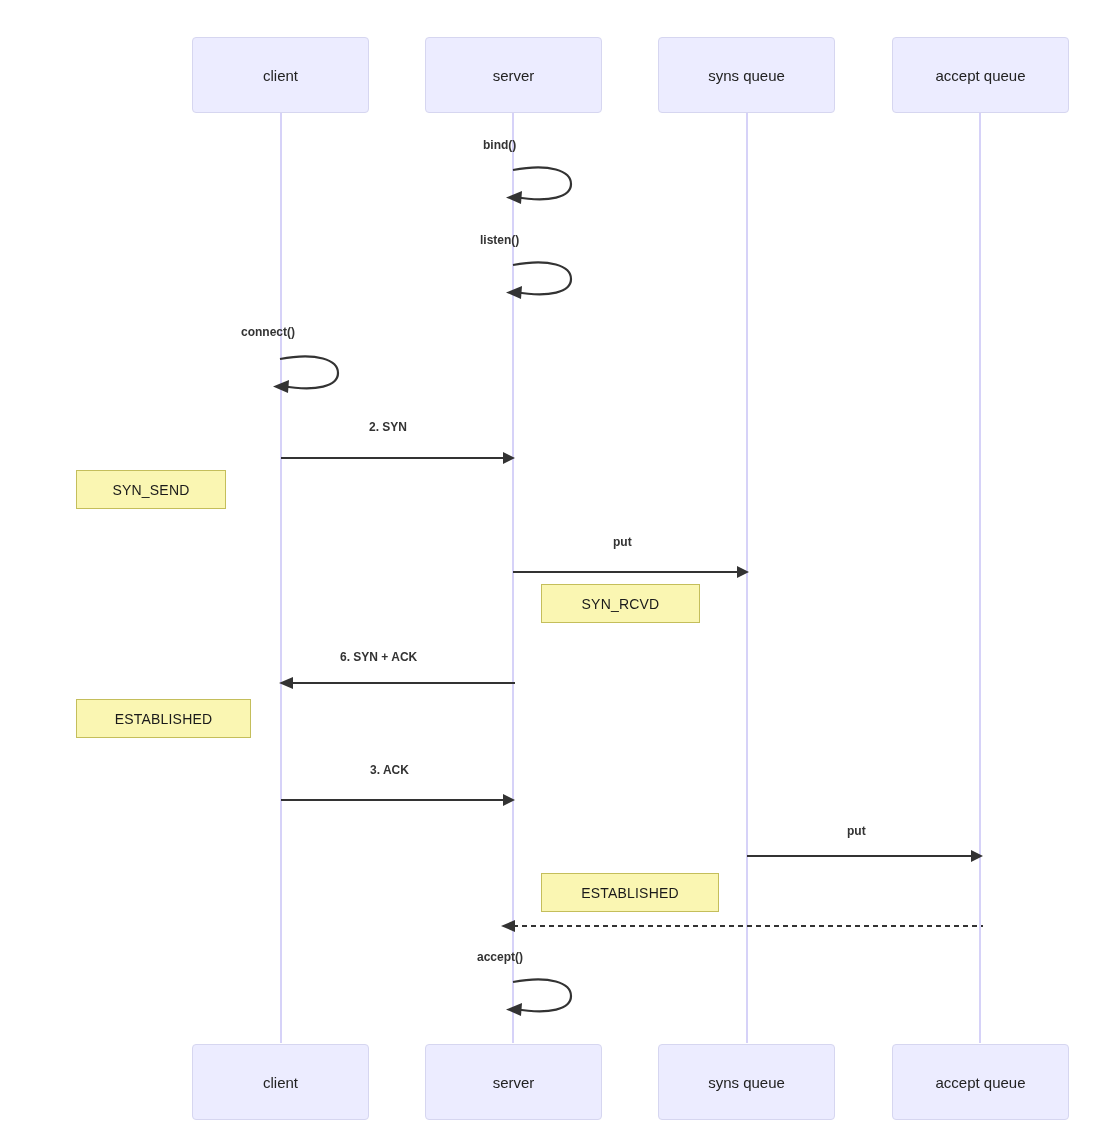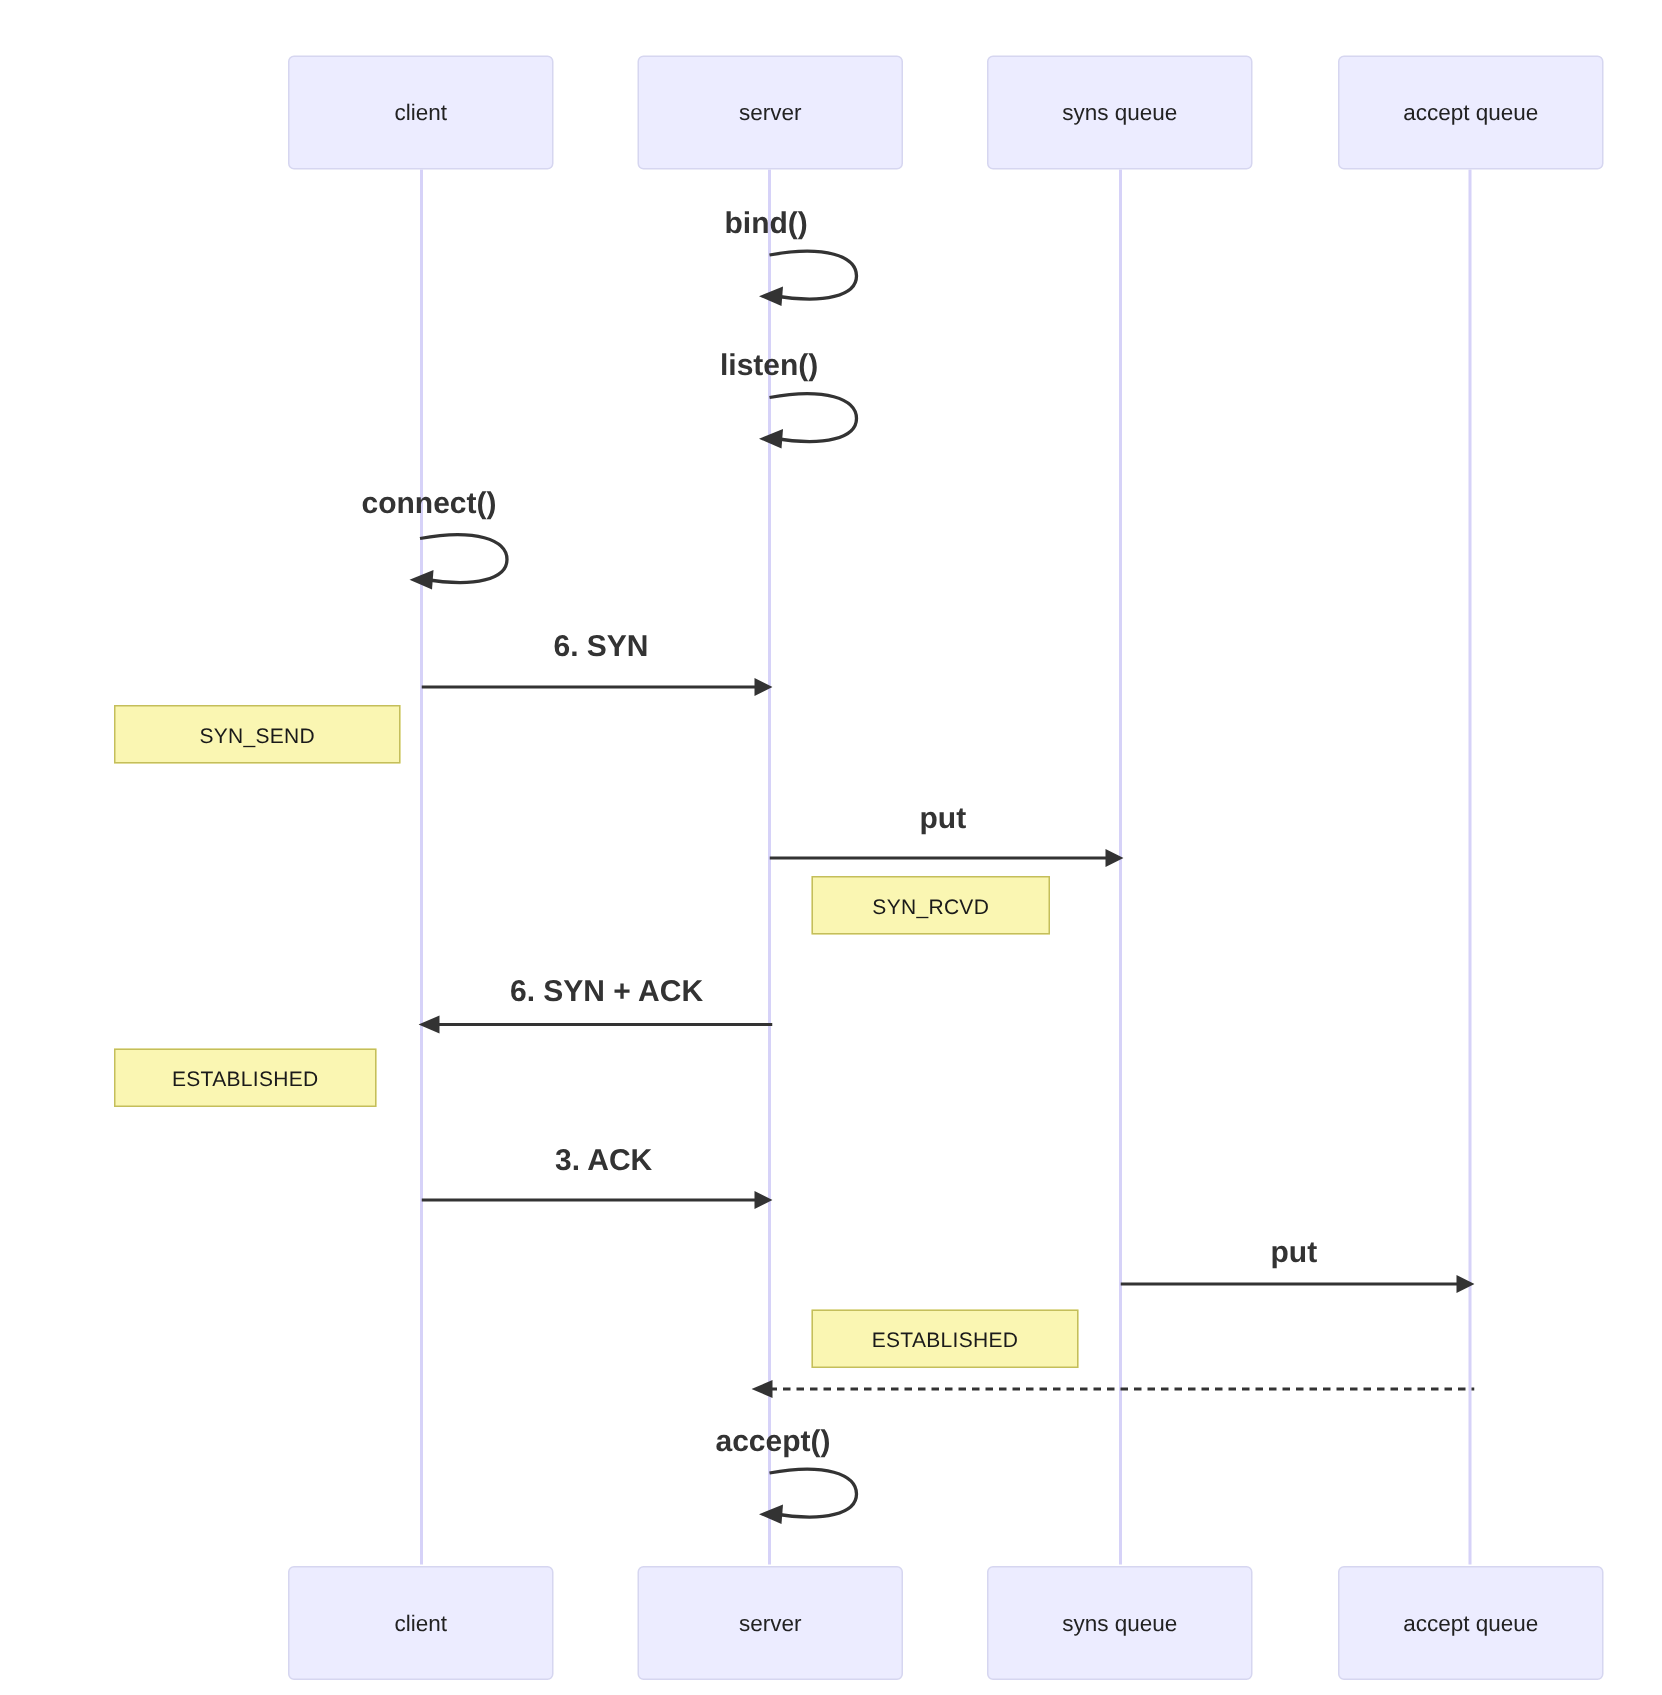--- a/index.html
+++ b/index.html
@@ -45,21 +45,21 @@
     display: flex;
     align-items: center;
     justify-content: center;
     font-size: 14px;
     color: #1a1a1a;
     font-family: "Liberation Sans", sans-serif;
     letter-spacing: 0.2px;
   }
   .msg-label {
     position: absolute;
-    font-size: 20px;
+    font-size: 12px;
     font-weight: bold;
     color: #333333;
     white-space: nowrap;
     font-family: "Liberation Sans", sans-serif;
   }
   .msg-arrow {
     position: absolute;
     height: 14px;
     pointer-events: none;
   }
@@ -102,27 +102,27 @@
     <path d="M 8 7 C 45 0 66 8 66 21 C 66 34 45 40 10 34" fill="none" stroke="#333333" stroke-width="2.2"></path>
     <path d="M 17 28 L 1 34.5 L 16 41 Z" fill="#333333"></path>
   </svg>
 
   <div class="msg-label" style="left:201px; top:325px;">connect()</div>
   <svg class="self-loop" style="left:232px; top:352px;" width="75" height="45" viewBox="0 0 75 45">
     <path d="M 8 7 C 45 0 66 8 66 21 C 66 34 45 40 10 34" fill="none" stroke="#333333" stroke-width="2.2"></path>
     <path d="M 17 28 L 1 34.5 L 16 41 Z" fill="#333333"></path>
   </svg>
 
-  <div class="msg-label" style="left:329px; top:420px;">6. SYN</div>
+  <div class="msg-label" style="left:329px; top:420px;">2. SYN</div>
   <svg class="msg-arrow" style="left:241px; top:451px;" width="234" height="14" viewBox="0 0 234 14">
     <line x1="0" y1="7" x2="224" y2="7" stroke="#333333" stroke-width="2"></line>
     <path d="M 222 1 L 234 7 L 222 13 Z" fill="#333333"></path>
   </svg>
 
-  <div class="note-box" style="left:36px; top:470px; width:191px; height:39px;">
+  <div class="note-box" style="left:36px; top:470px; width:150px; height:39px;">
     <span>SYN_SEND</span>
   </div>
 
   <div class="msg-label" style="left:573px; top:535px;">put</div>
   <svg class="msg-arrow" style="left:473px; top:565px;" width="236" height="14" viewBox="0 0 236 14">
     <line x1="0" y1="7" x2="226" y2="7" stroke="#333333" stroke-width="2"></line>
     <path d="M 224 1 L 236 7 L 224 13 Z" fill="#333333"></path>
   </svg>
 
   <div class="note-box" style="left:501px; top:584px; width:159px; height:39px;">

